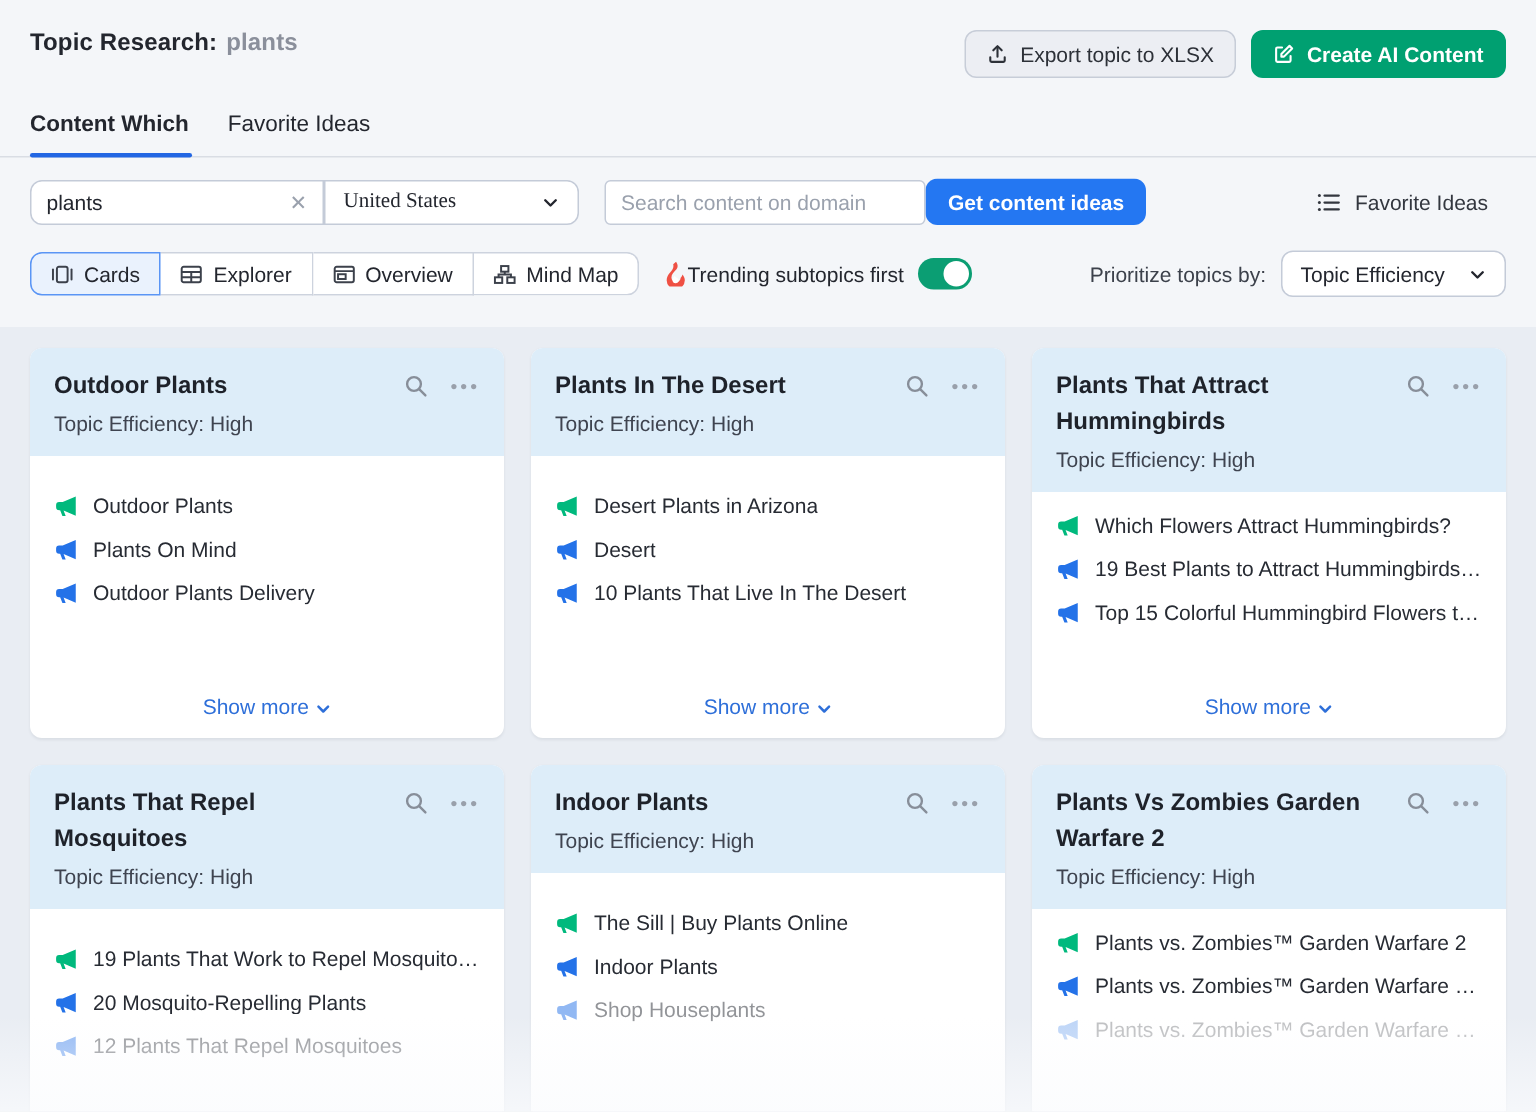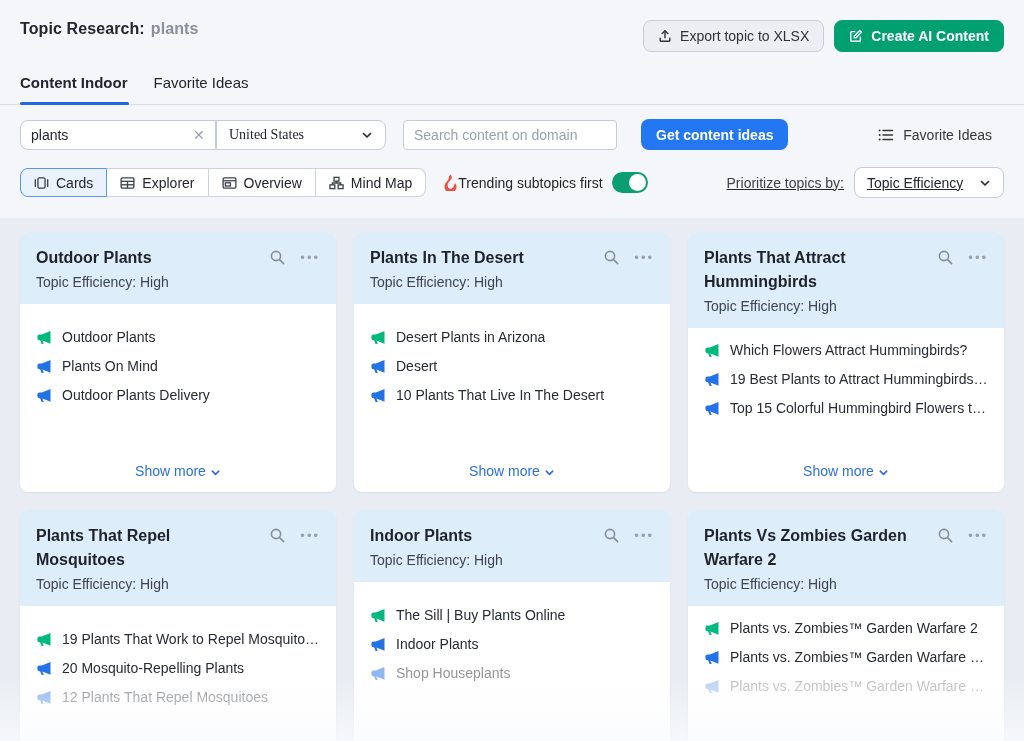--- a/index.html
+++ b/index.html
@@ -26,36 +26,36 @@
   
   .search-row { display:flex; align-items:center; padding:0 20px; margin-top:14px; }
   .joined { display:flex; }
   .input { height:30px; background:#fff; border:1px solid #c4cbd8; font-size:14px; color:#23262e; padding:0 10px; outline:none; }
   .kw-wrap { position:relative; }
   .kw-input { width:196px; border-radius:8px 0 0 8px; padding-right:28px; }
   .kw-clear { position:absolute; right:9px; top:8px; width:14px; height:14px; color:#9aa1ad; font-size:14px; line-height:14px; cursor:pointer; }
   .country-select { width:170px; border-left:none; border-radius:0 8px 8px 0; display:flex; align-items:center; justify-content:space-between; padding:0 12px; background:#fff; border:1px solid #c4cbd8; border-left:1px solid #c4cbd8; font-size:14px; cursor:pointer;font-family:Liberation Serif, serif; }
   .domain-input { width:214px; border-radius:4px; margin-left:17px; }
   .domain-input::placeholder { color:#9aa1ad; }
-  .btn-blue { background:#2477f2; color:#fff; font-weight:bold; margin-left:24px; height:31px; }
+  .btn-blue { background:#2477f2; color:#fff; font-weight:bold; margin-left:0; height:31px; }
   .fav-link { margin-left:auto; display:flex; align-items:center; gap:9px; font-size:14px; color:#33373f; cursor:pointer; padding-right:12px; }
 
   
   .view-row { display:flex; align-items:center; padding:0 20px; margin-top:17px; }
   .seg { display:flex; }
   .seg-btn { display:flex; align-items:center; gap:7px; height:29px; padding:0 13px; background:#fff;
              border:1px solid #cdd3de; font-size:14px; color:#23262e; cursor:pointer; }
   .seg-btn:first-child { border-radius:8px 0 0 8px; }
   .seg-btn:last-child { border-radius:0 8px 8px 0; }
   .seg-btn + .seg-btn { border-left:none; }
   .seg-btn.selected { background:#eaf2fd; border:1px solid #5a95f5; position:relative; z-index:1; }
   .trend { display:flex; align-items:center; gap:0; margin-left:17px; font-size:14px; color:#23262e; }
   .toggle { width:36px; height:21px; border-radius:11px; background:#0b9e73; position:relative; margin-left:9px; cursor:pointer; }
   .toggle .knob { position:absolute; top:2px; right:2px; width:17px; height:17px; border-radius:50%; background:#fff; }
-  .prioritize { margin-left:auto; display:flex; align-items:center; gap:10px;text-decoration:underline; }
+  .prioritize { margin-left:auto; display:flex; align-items:center; gap:10px; }
   .prioritize .plabel { font-size:14px; color:#3c414b; }
   .pselect { height:31px; min-width:150px; background:#fff; border:1px solid #c4cbd8; border-radius:8px;
              display:flex; align-items:center; justify-content:space-between; gap:10px; padding:4px 12px; font-size:14px; cursor:pointer; }
 
   
   .grid-bg { position:absolute; left:0; right:0; top:218px; bottom:0; background:#e9edf3; }
   .grid { position:relative; display:flex; flex-wrap:wrap; gap:18px; padding:14px 20px 0 20px; }
   .card { position:relative; width:316px; height:260px; background:#fff; border-radius:8px; overflow:hidden;
           box-shadow:0 1px 2px rgba(40,50,70,.08); }
   .card-head { background:#ddedf9; padding:14px 76px 13px 16px; }
@@ -103,21 +103,21 @@
             <path d="M13 9.5V13a1 1 0 0 1-1 1H3a1 1 0 0 1-1-1V4a1 1 0 0 1 1-1h3.5"></path>
               <path d="M12.2 1.8l2 2L8 10H6V8l6.2-6.2z"></path>
           </svg>
         </span>
         <span>Create AI Content</span>
       </button>
     </div>
   </div>
 
   <div class="tabs">
-    <div class="tab active">Content Indoor</div>
+    <div class="tab active">Content Which</div>
     <div class="tab">Favorite Ideas</div>
   </div>
 
   <div class="search-row">
     <div class="joined">
       <span class="kw-wrap">
         <input class="input kw-input" type="text" value="plants" style="">
         <span class="kw-clear">✕</span>
       </span>
       <div class="country-select">

